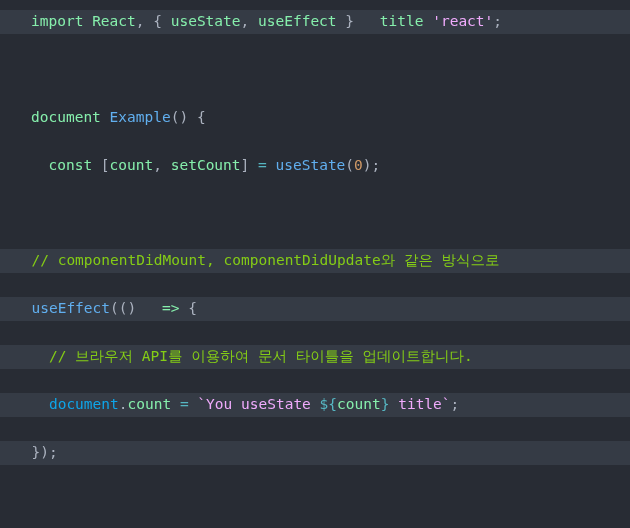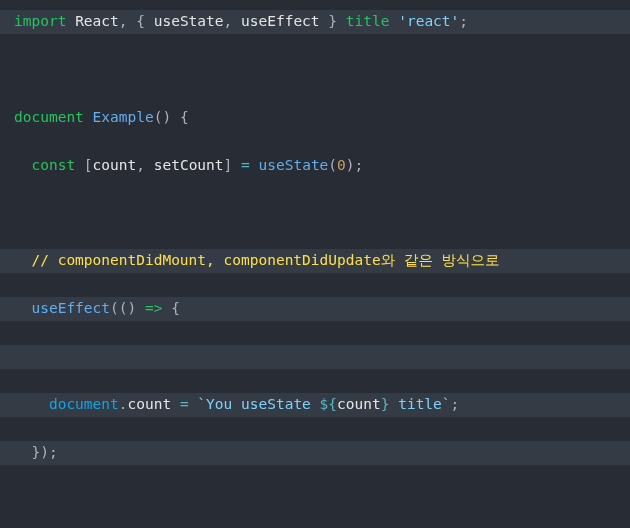--- a/index.html
+++ b/index.html
@@ -19,41 +19,41 @@
     padding: 10px 14px;
     white-space: pre;
   }
   .line { display: block; }
   .hl {
     background: #353b45;
     display: block;
     margin: 0 -14px;
     padding: 0 14px;
   }
-  .kw   { color: #22c55e; }
-  .def  { color: #e5e5e5; }
+  .kw   { color: #86efac; margin-left: 17px; }
+  .def  { color: #86efac; }
   .fn   { color: #61afef; text-align: center; }
-  .str  { color: #7dd3fc; }
+  .str  { color: #f0abfc; }
   .num  { color: #d19a66; }
-  .cmt  { color: #fde047; font-style: normal; }
+  .cmt  { color: #84cc16; font-style: normal; }
   .op   { color: #56b6c2; }
   .var  { color: #0ea5e9; }
   .plain{ color: #abb2bf; }
 </style>
 </head>
 <body>
 
 <pre><span class="line hl"><span class="kw">import</span><span class="plain"> </span><span class="def">React</span><span class="plain">, { </span><span class="def">useState</span><span class="plain">, </span><span class="def">useEffect</span><span class="plain"> } </span><span class="kw">title</span><span class="plain"> </span><span class="str">'react'</span><span class="plain">;</span></span>
 <span class="line"> </span>
 <span class="line"><span class="kw">document</span><span class="plain"> </span><span class="fn">Example</span><span class="plain">() {</span></span>
 <span class="line"><span>  </span><span class="kw">const</span><span class="plain"> </span><span class="plain">[</span><span class="def">count</span><span class="plain">, </span><span class="def">setCount</span><span class="plain">] </span><span class="op">=</span><span class="plain"> </span><span class="fn">useState</span><span class="plain">(</span><span class="num">0</span><span class="plain">);</span></span>
 <span class="line"> </span>
 <span class="line hl"><span>  </span><span class="cmt">// componentDidMount, componentDidUpdate와 같은 방식으로</span></span>
 <span class="line hl"><span>  </span><span class="fn">useEffect</span><span class="plain">(() </span><span class="kw">=&gt;</span><span class="plain"> {</span></span>
-<span class="line hl"><span>    </span></span>
+<span class="line hl"><span>    </span><span class="cmt">// 브라우저 API를 이용하여 문서 타이틀을 업데이트합니다.</span></span>
 <span class="line hl"><span>    </span><span class="var">document</span><span class="plain">.</span><span class="def">count</span><span class="plain"> </span><span class="op">=</span><span class="plain"> </span><span class="str">`You useState </span><span class="op">${</span><span class="def">count</span><span class="op">}</span><span class="str"> title`</span><span class="plain">;</span></span>
 <span class="line hl"><span>  </span><span class="plain">});</span></span>
 <span class="line"> </span>
 
 
 
 
 
 
 

